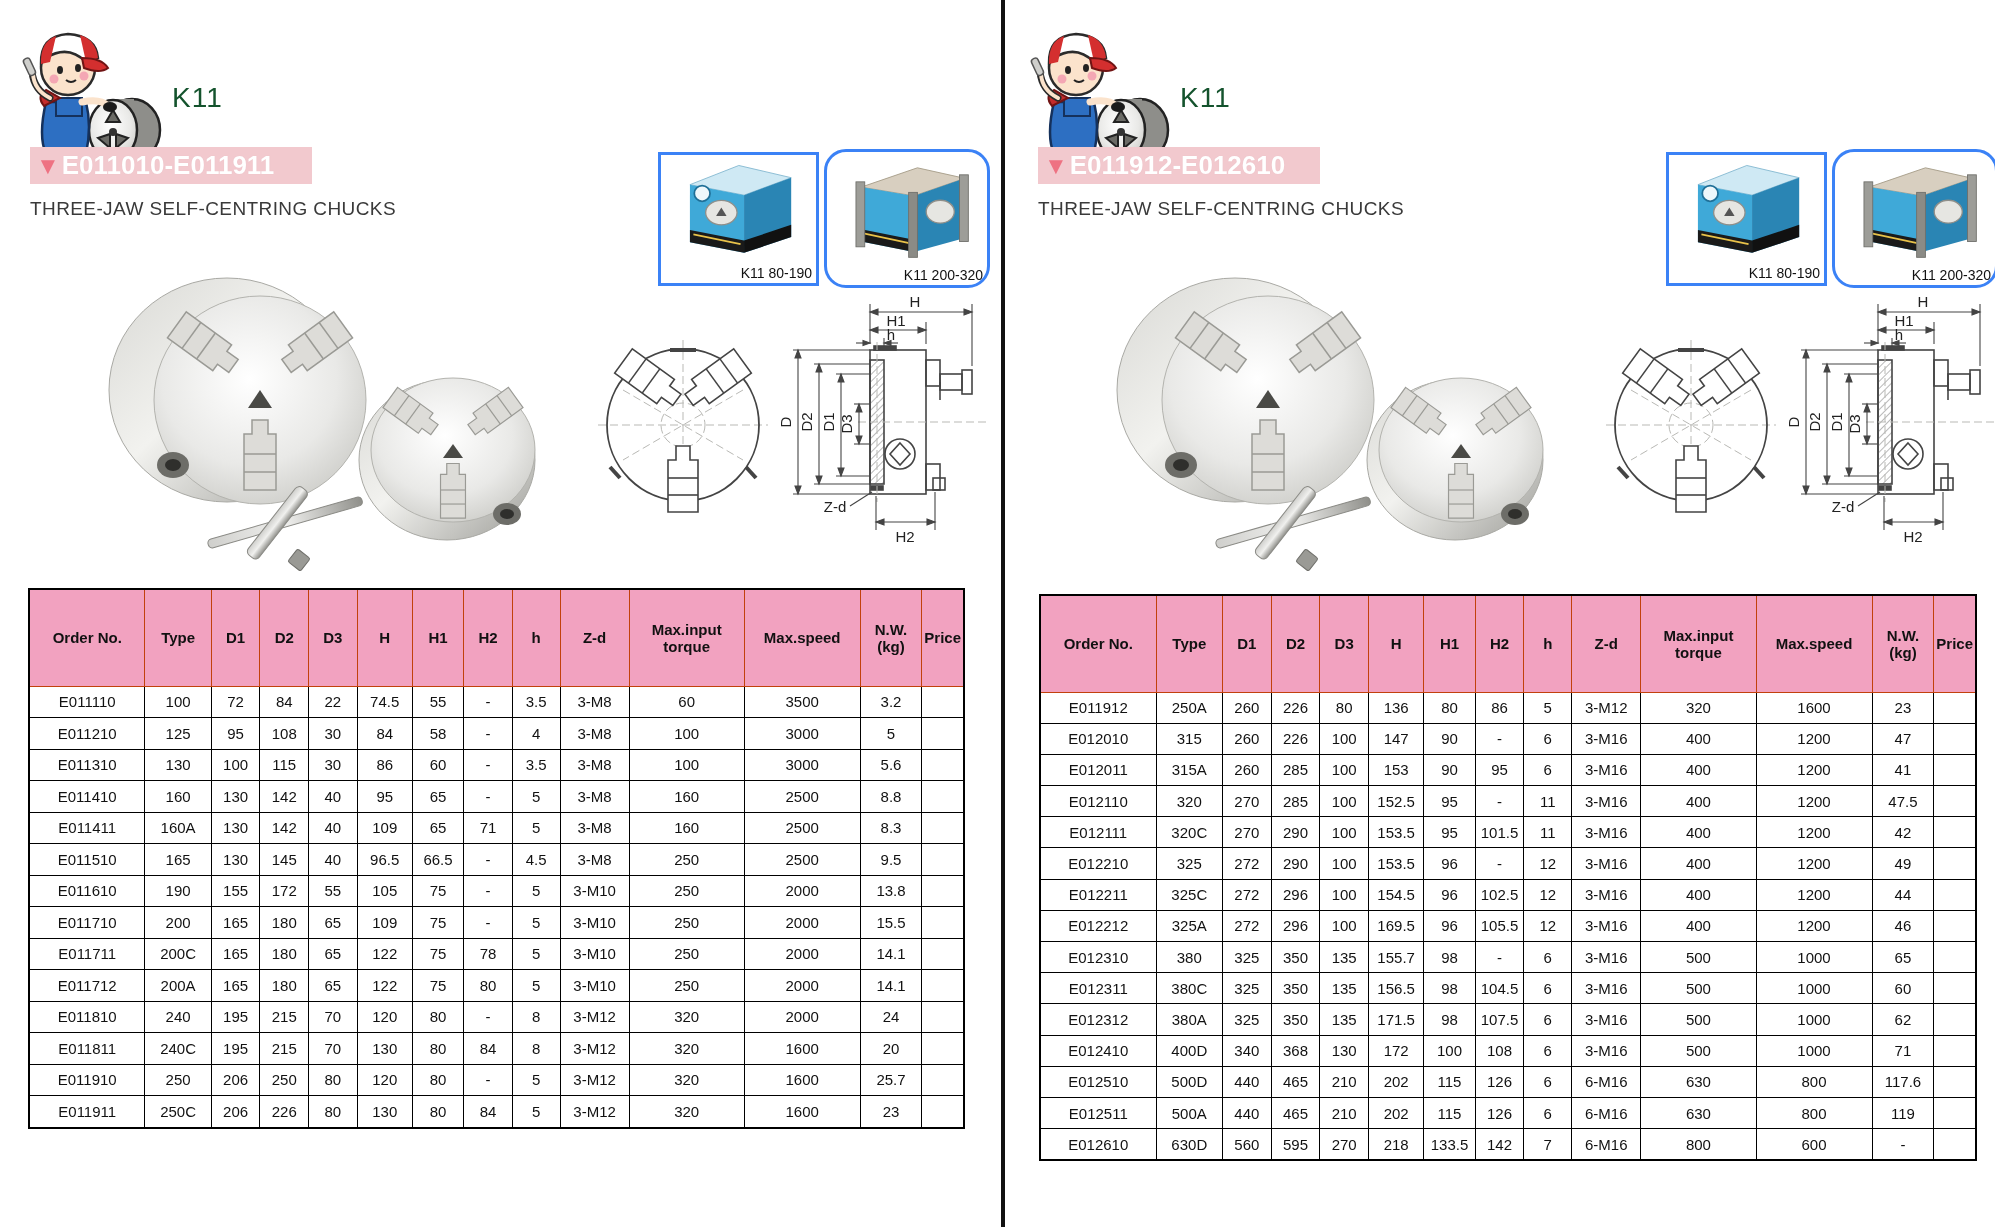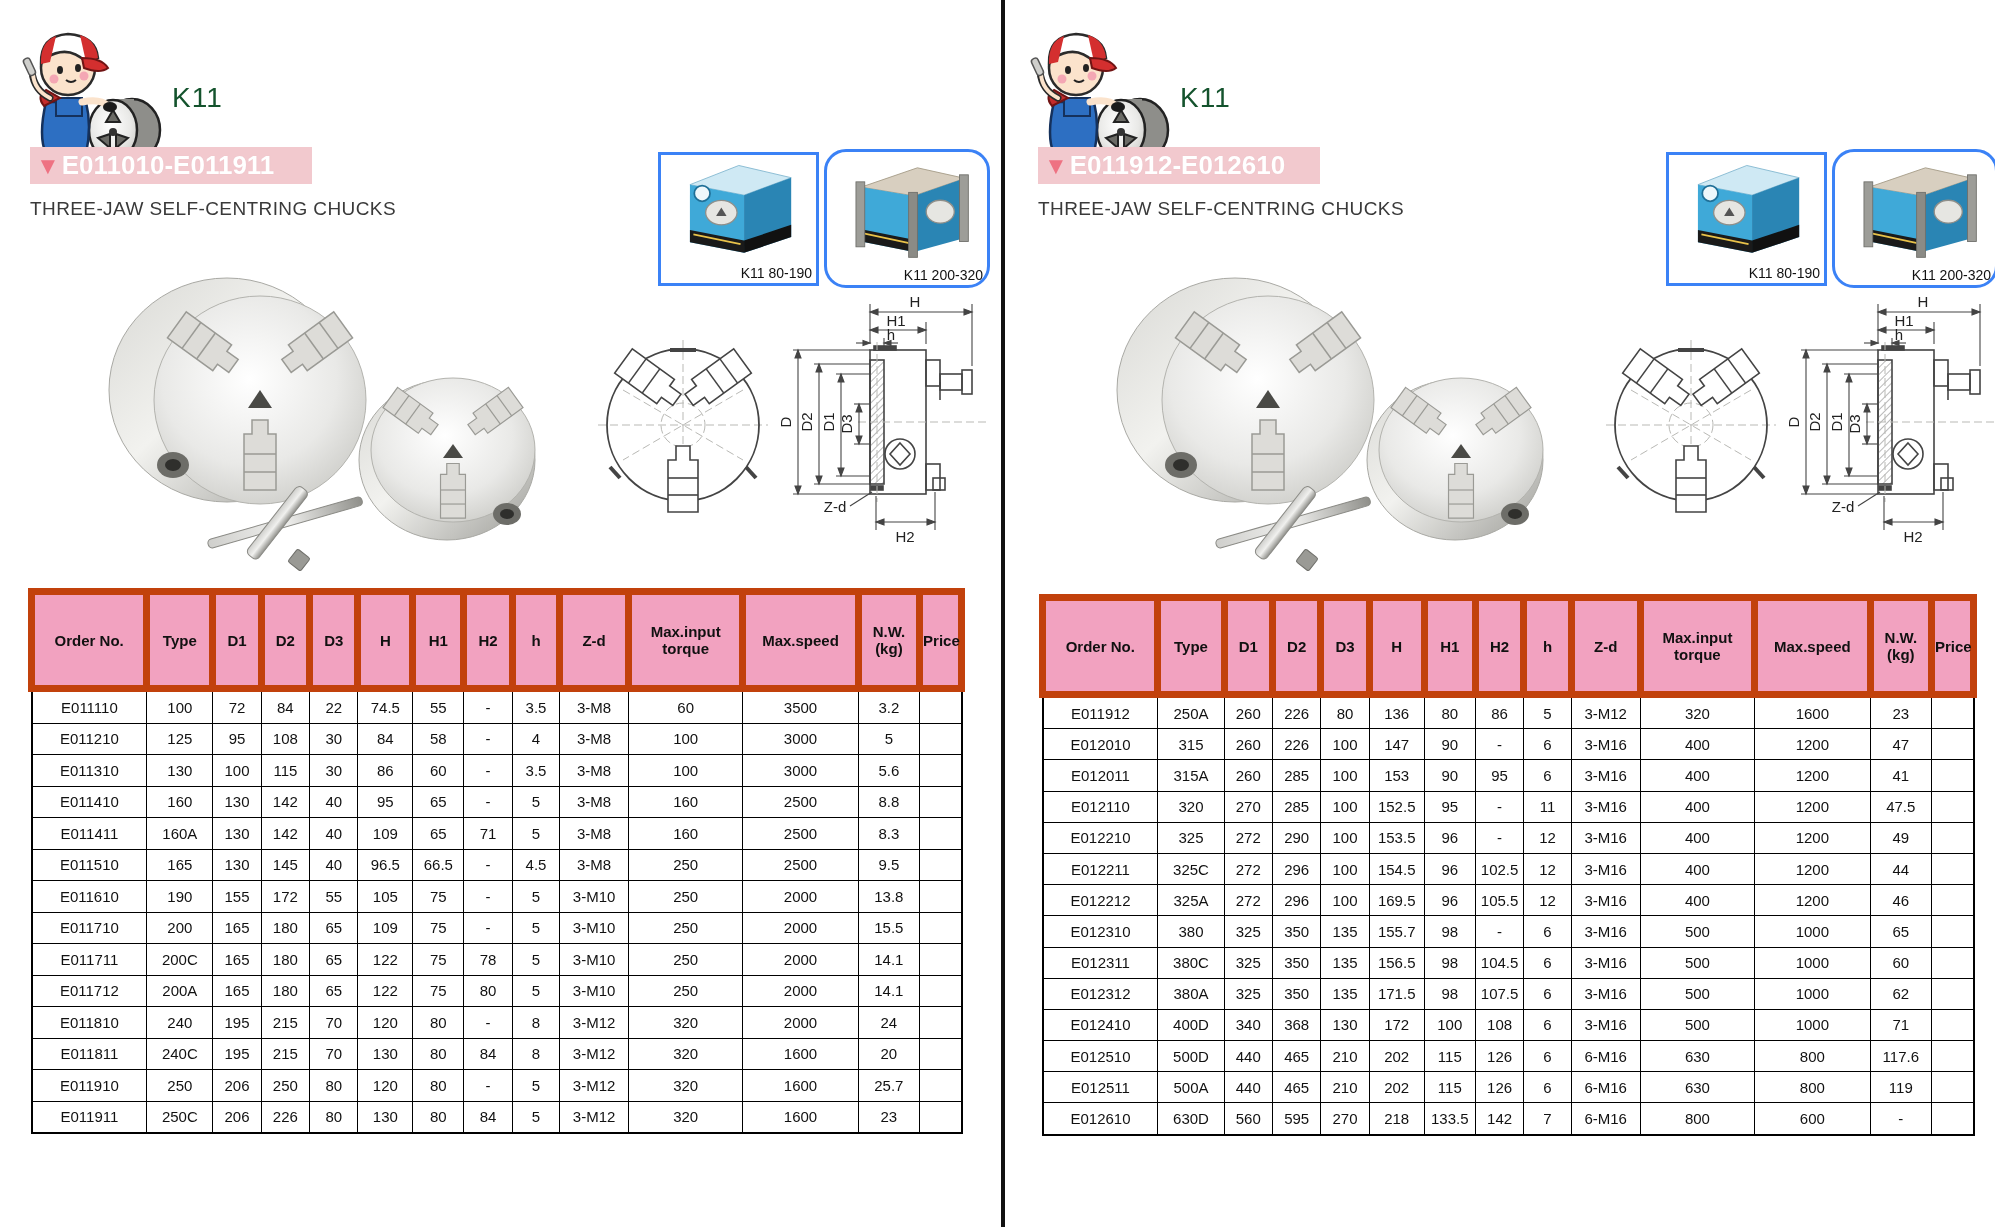--- a/index.html
+++ b/index.html
@@ -23,21 +23,21 @@
   .boxframe.b2{left:824px;top:149px;width:160px;height:133px;border-radius:22px;}
   .boxlabel{position:absolute;right:4px;bottom:2px;font-size:14px;color:#111;}
 
   .photo{position:absolute;left:55px;top:222px;width:540px;height:350px;}
   .drawing{position:absolute;left:588px;top:282px;width:402px;height:266px;}
   .mascot{position:absolute;left:16px;top:6px;width:158px;height:164px;}
 
   table.spec{position:absolute;left:28px;top:588px;width:937px;border-collapse:collapse;
              table-layout:fixed;background:#fff;border:2px solid #000;}
   #pageR table.spec{top:594px;left:31px;width:938px;}
-  table.spec th{background:#f2a2c0;border:7px solid #c2410c;font-size:15px;font-weight:bold;
+  table.spec th{background:#f2a2c0;border:1px solid #c2410c;font-size:15px;font-weight:bold;
                 color:#111;white-space:pre-line;text-align:center;vertical-align:middle;padding:0;}
   table.spec thead tr{height:97px;}
   table.spec td{border:1px solid #000;font-size:15px;color:#111;text-align:center;
                 vertical-align:middle;padding:0;height:30.5px;}
   #pageR table.spec td{height:30.2px;}
 
   svg text{font-family:"Liberation Sans", sans-serif;}
 </style>
 </head>
 <body>
@@ -884,20 +884,36 @@
             <td>95</td>
             <td>-</td>
             <td>11</td>
             <td>3-M16</td>
             <td>400</td>
             <td>1200</td>
             <td>47.5</td>
             <td></td>
           </tr>
           <tr>
+            <td>E012111</td>
+            <td>320C</td>
+            <td>270</td>
+            <td>290</td>
+            <td>100</td>
+            <td>153.5</td>
+            <td>95</td>
+            <td>101.5</td>
+            <td>11</td>
+            <td>3-M16</td>
+            <td>400</td>
+            <td>1200</td>
+            <td>42</td>
+            <td></td>
+          </tr>
+          <tr>
             <td>E012210</td>
             <td>325</td>
             <td>272</td>
             <td>290</td>
             <td>100</td>
             <td>153.5</td>
             <td>96</td>
             <td>-</td>
             <td>12</td>
             <td>3-M16</td>

